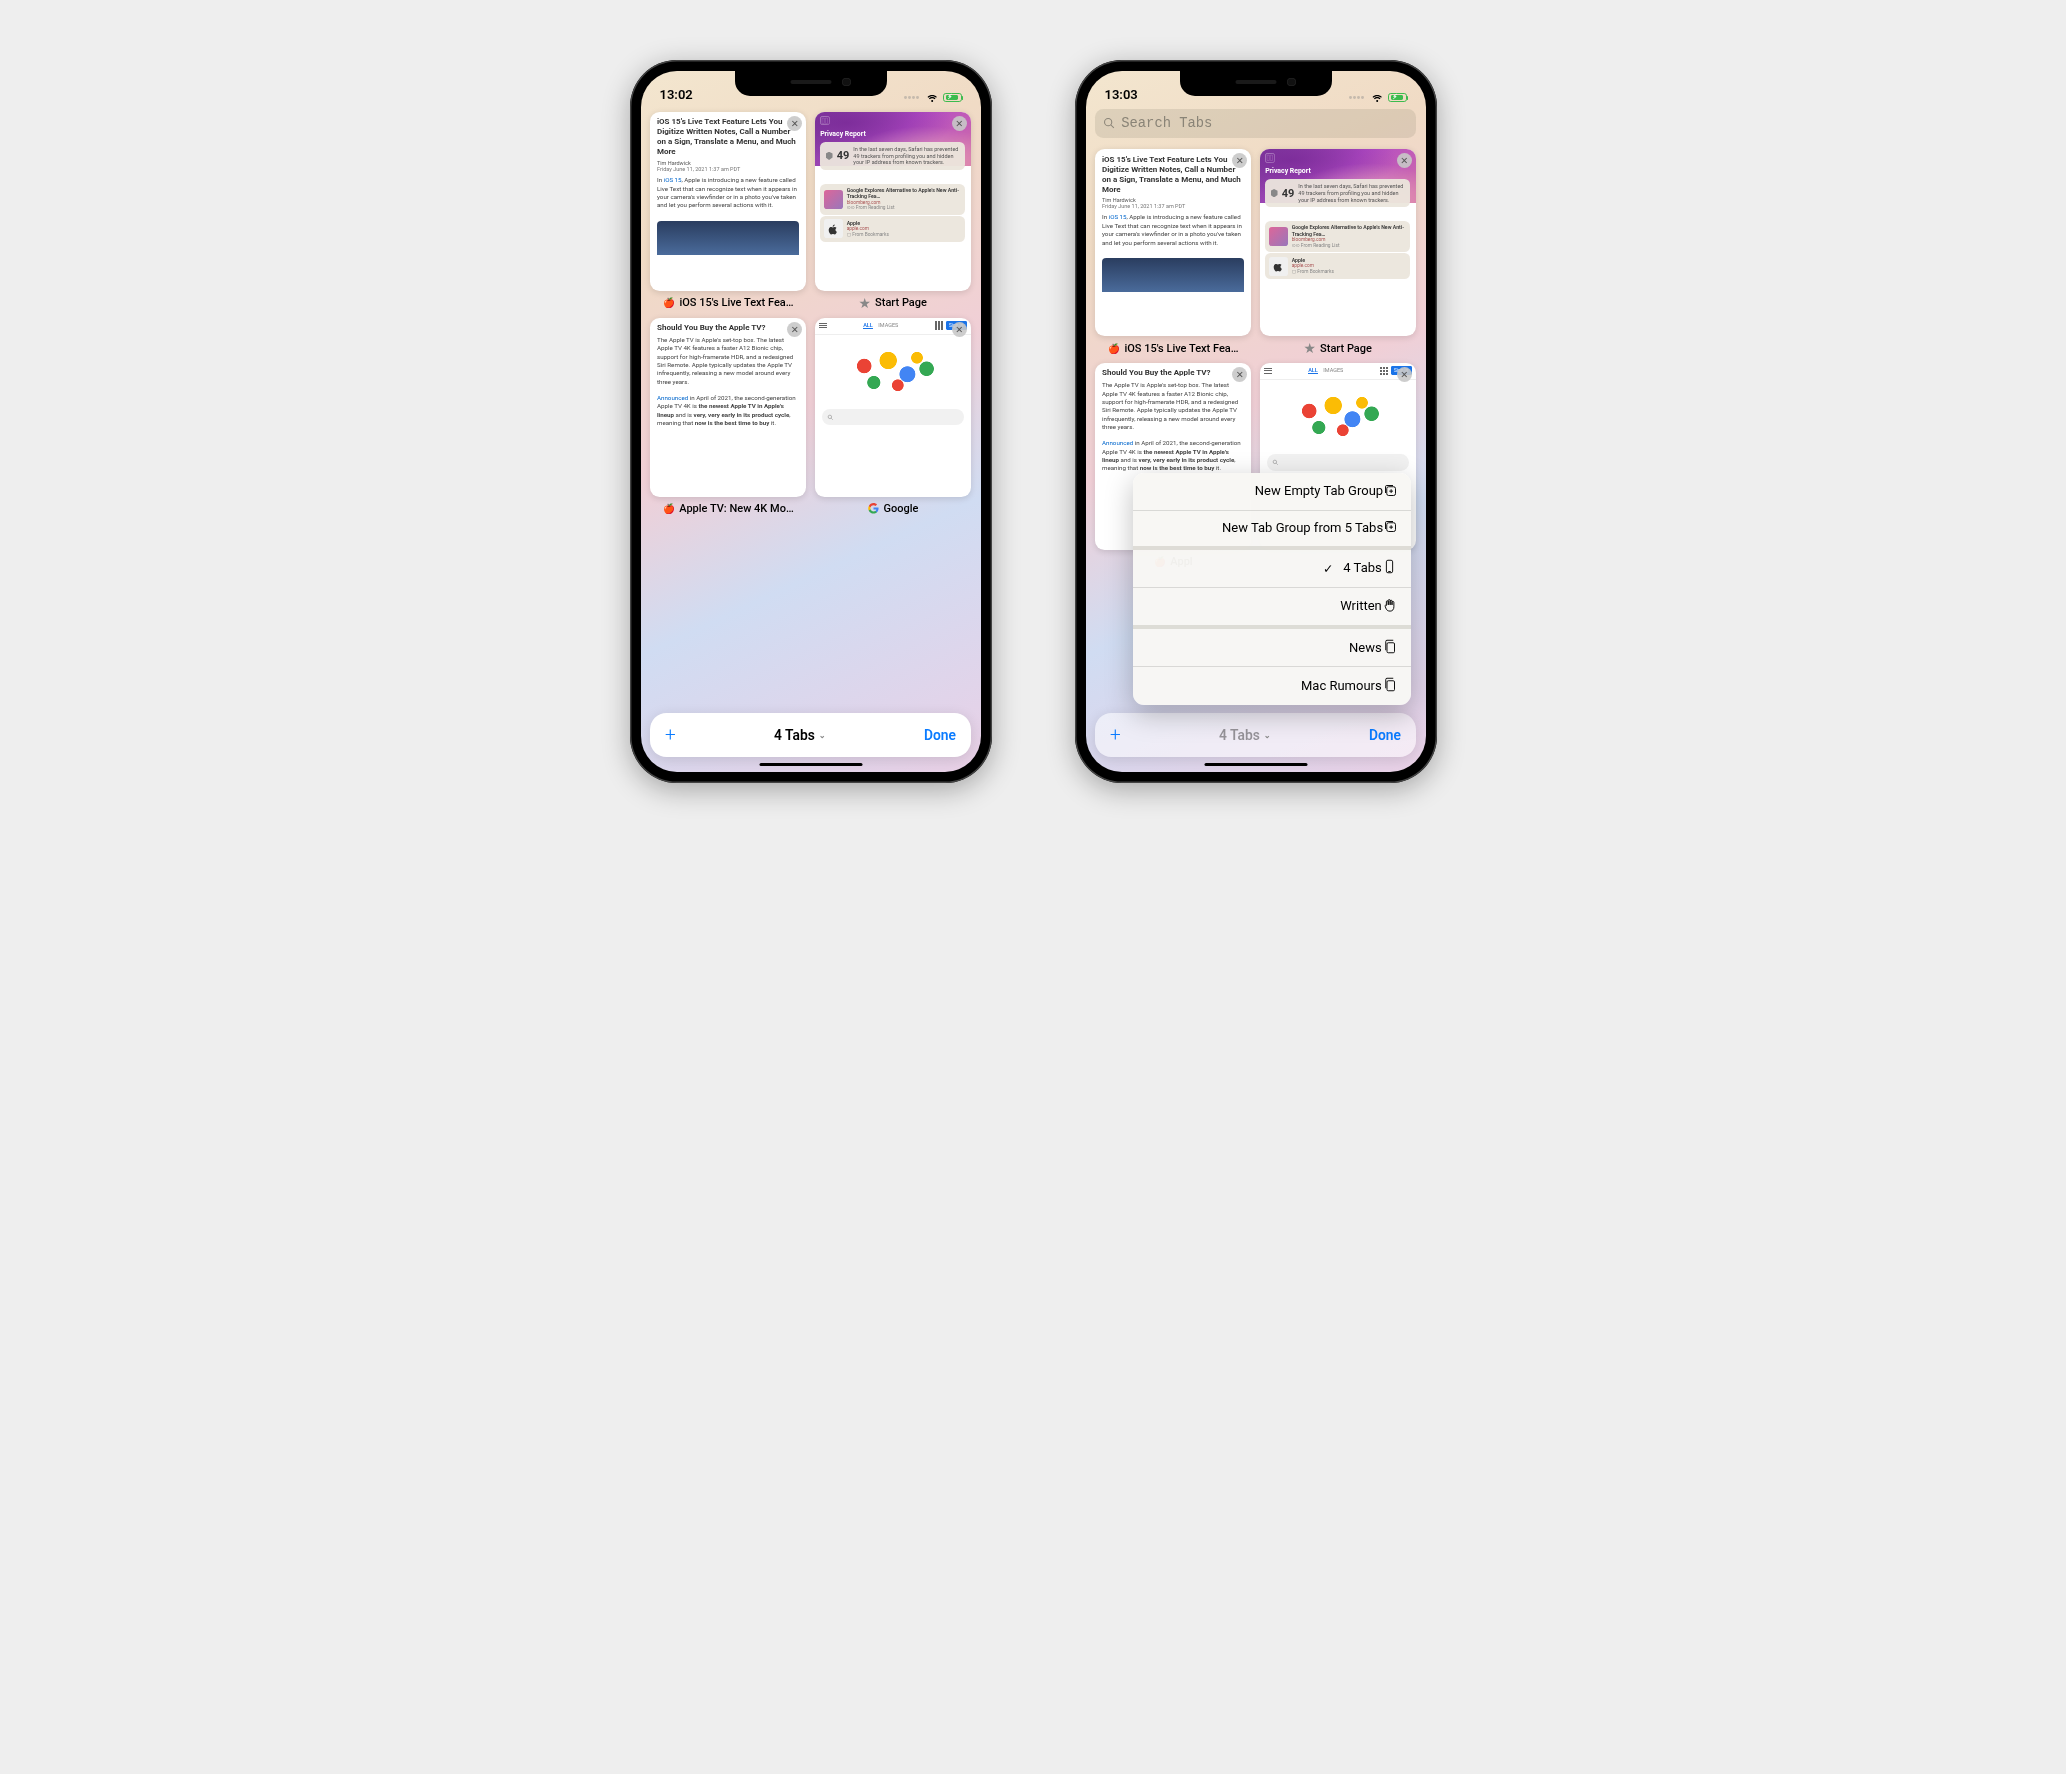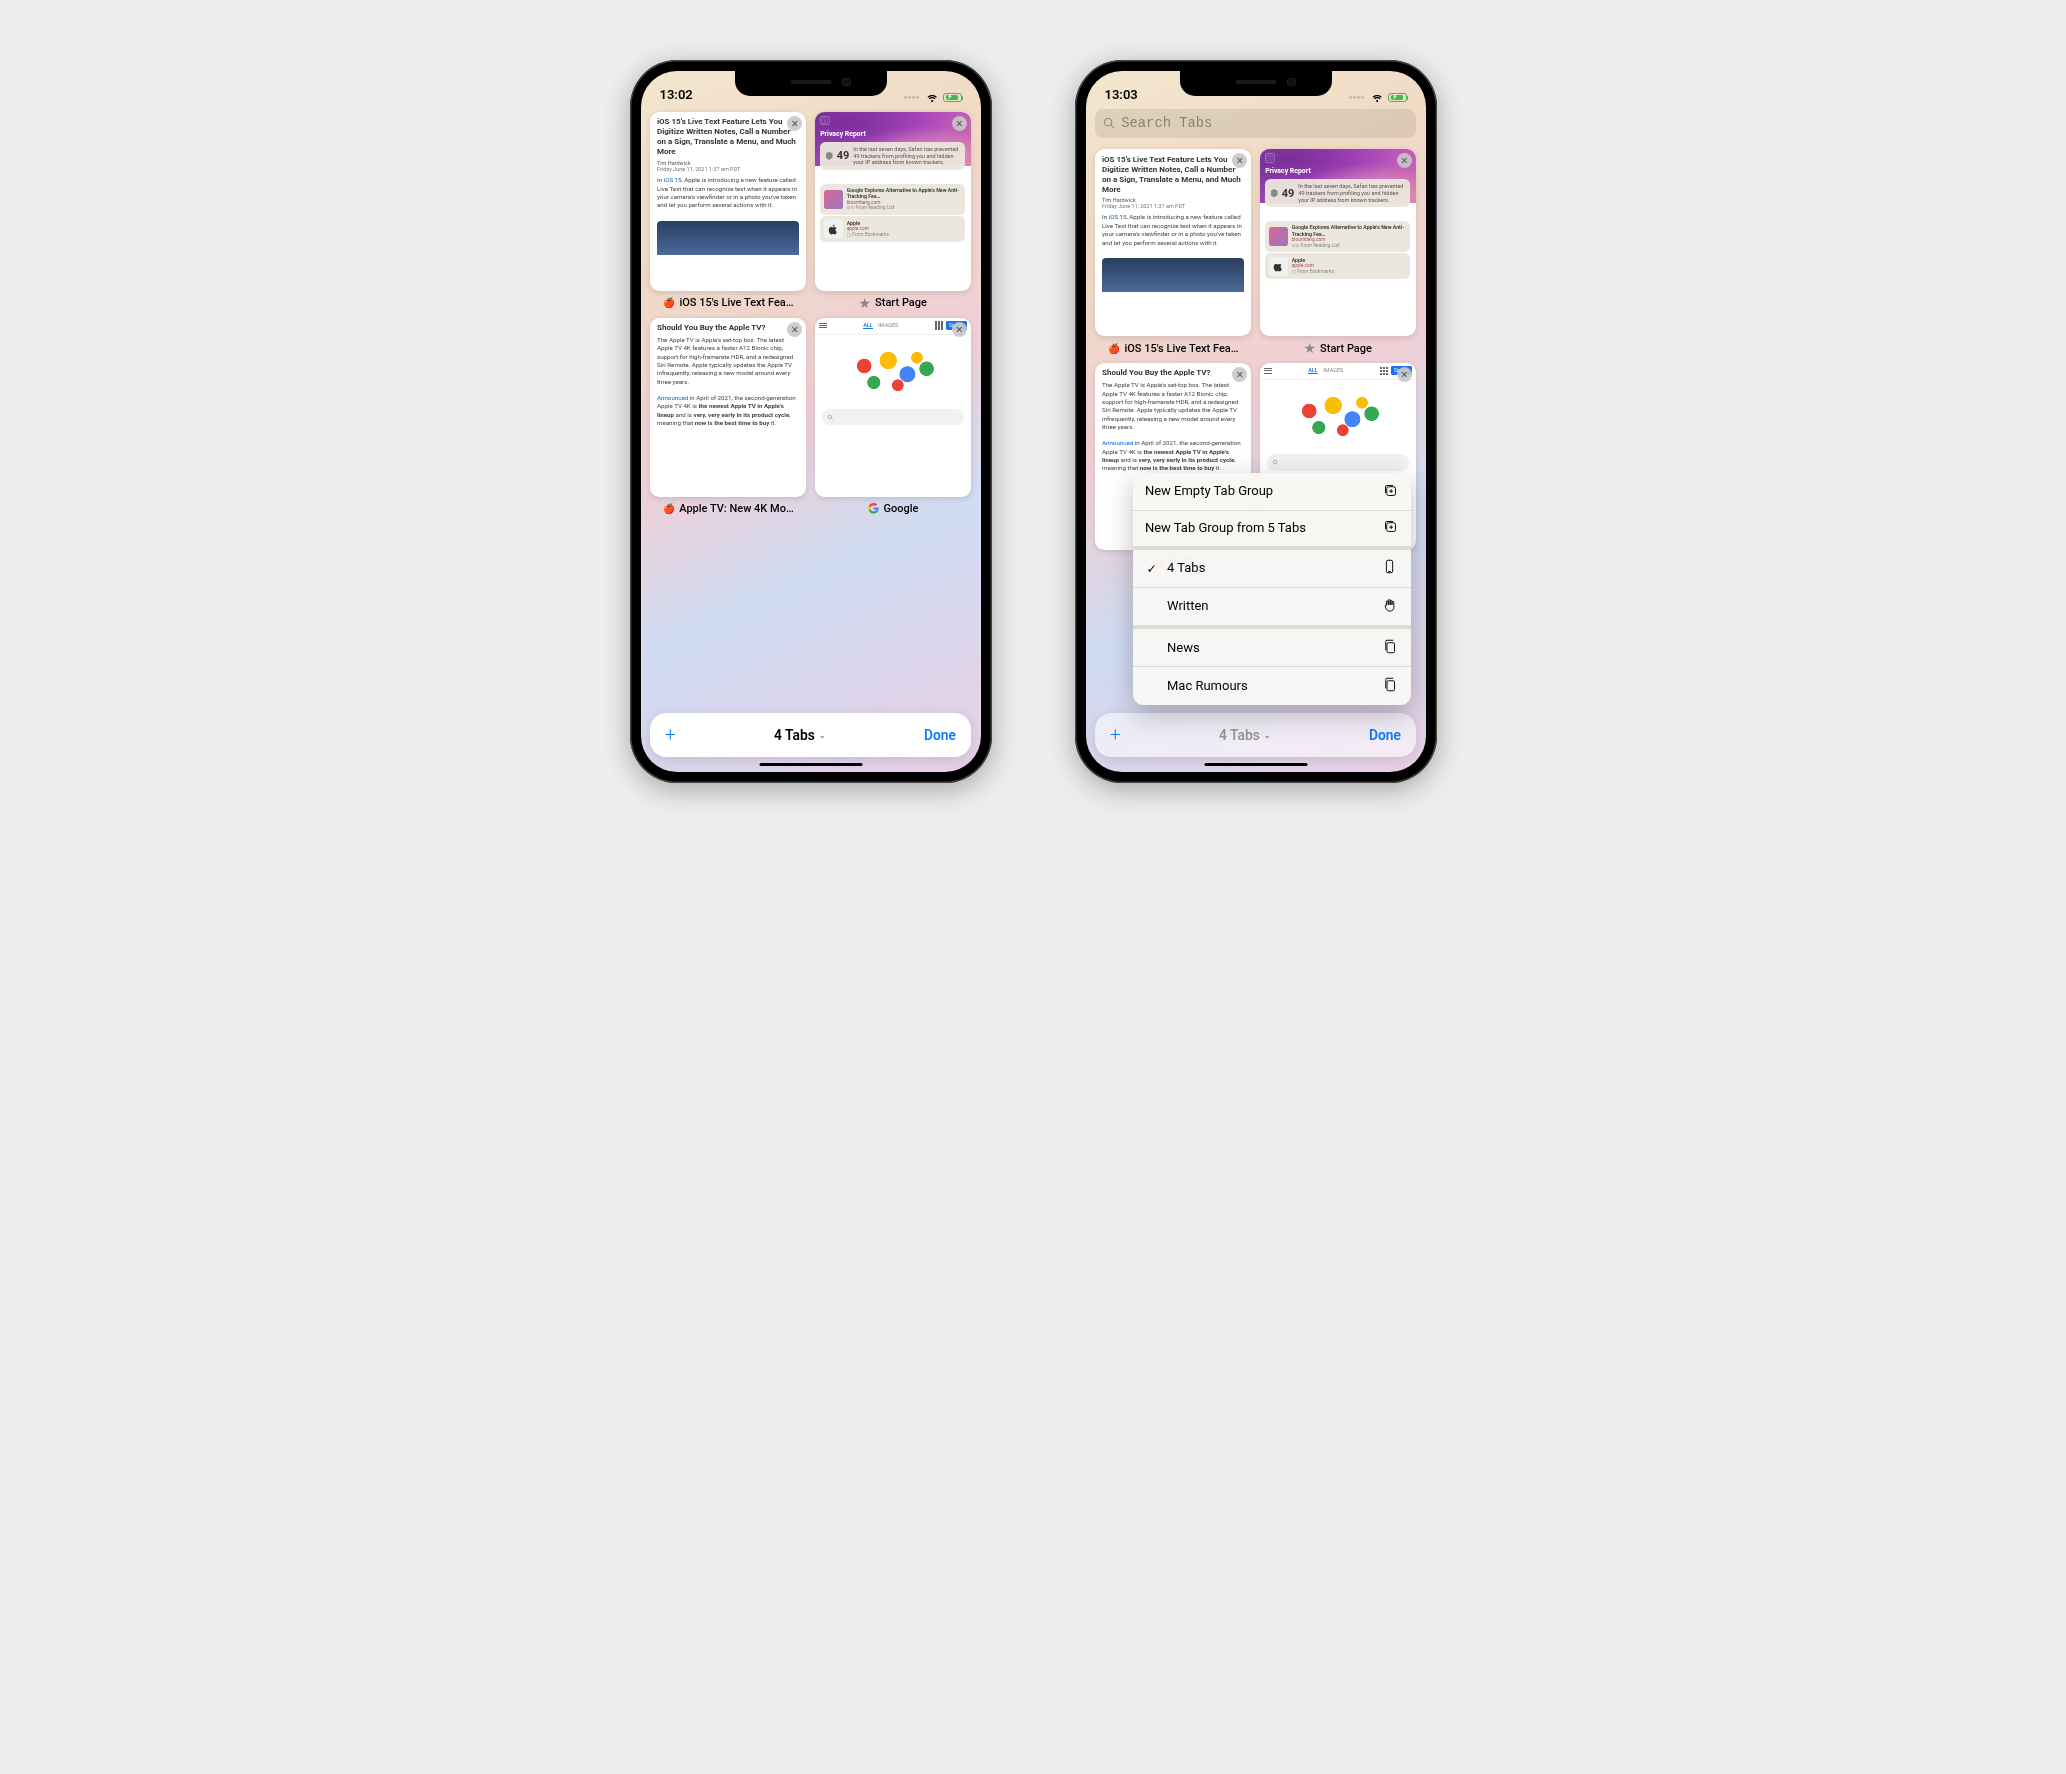--- a/index.html
+++ b/index.html
@@ -266,26 +266,25 @@
     bottom: 67px;
     background: rgba(248,247,244,.97);
     border-radius: 11px;
     box-shadow: 0 8.3px 27.5px rgba(0,0,0,.25);
     overflow:hidden;
     z-index:15;
   }
   .popup .item {
     display:flex;
     align-items:center;
-    justify-content:space-between;
+    justify-content:flex-end;
     padding: 9.6px 12.4px;
     font-size: 13px;
     color:#000;
     border-bottom: 0.3px solid rgba(0,0,0,.12);
-    gap: 40px;
   }
   .popup .item.tall { padding:8.3px 12.4px; }
   .popup .item.sep-after { border-bottom: 4.8px solid rgba(200,198,190,.55); }
   .popup .item:last-child { border-bottom:none; }
   .popup .item .lead { display:flex; align-items:center; gap:8.3px; }
   .popup .item .check { width:13.8px; text-align:center; font-size:12.4px; }
   .popup .item .label { line-height:1.25; }
   .popup .item .trail svg { width:15px; height:15px; stroke:#000; stroke-width:1.5; fill:none; }
   .popup .item .trail.pad { padding-right:1.4px; }
 

